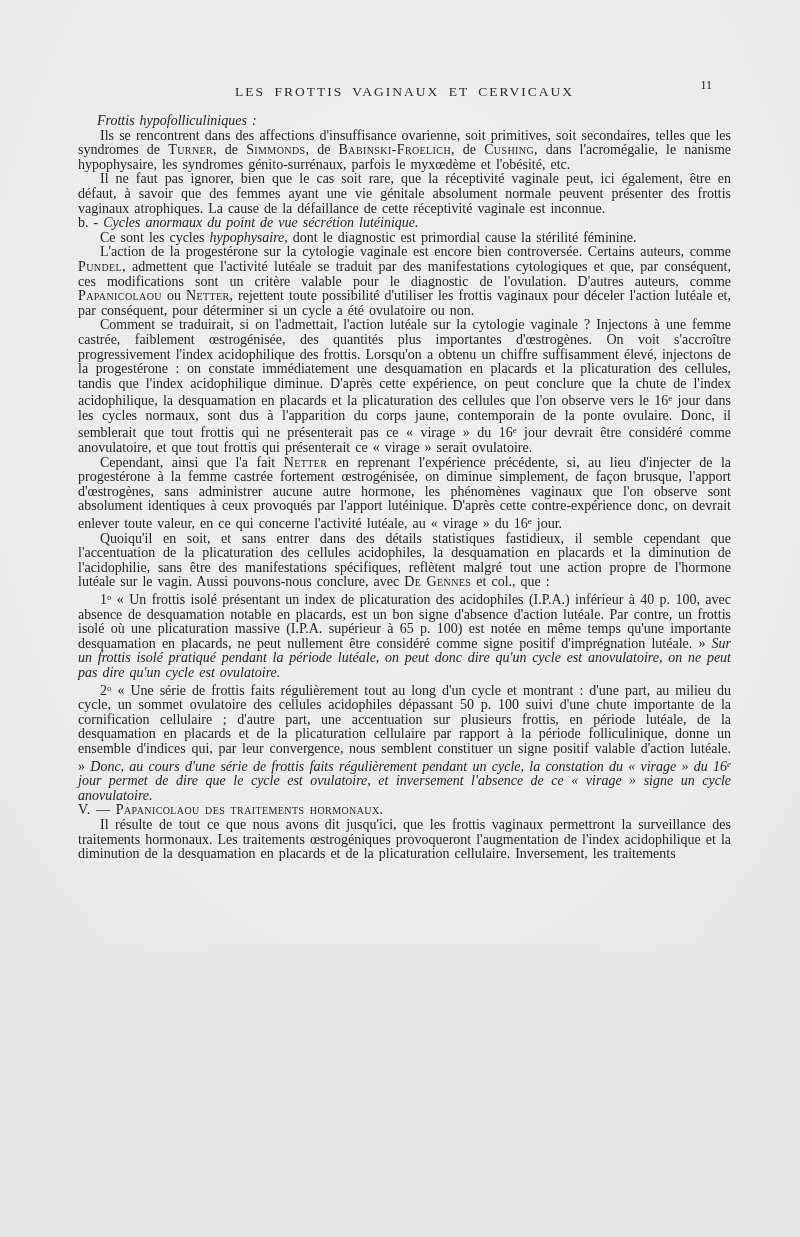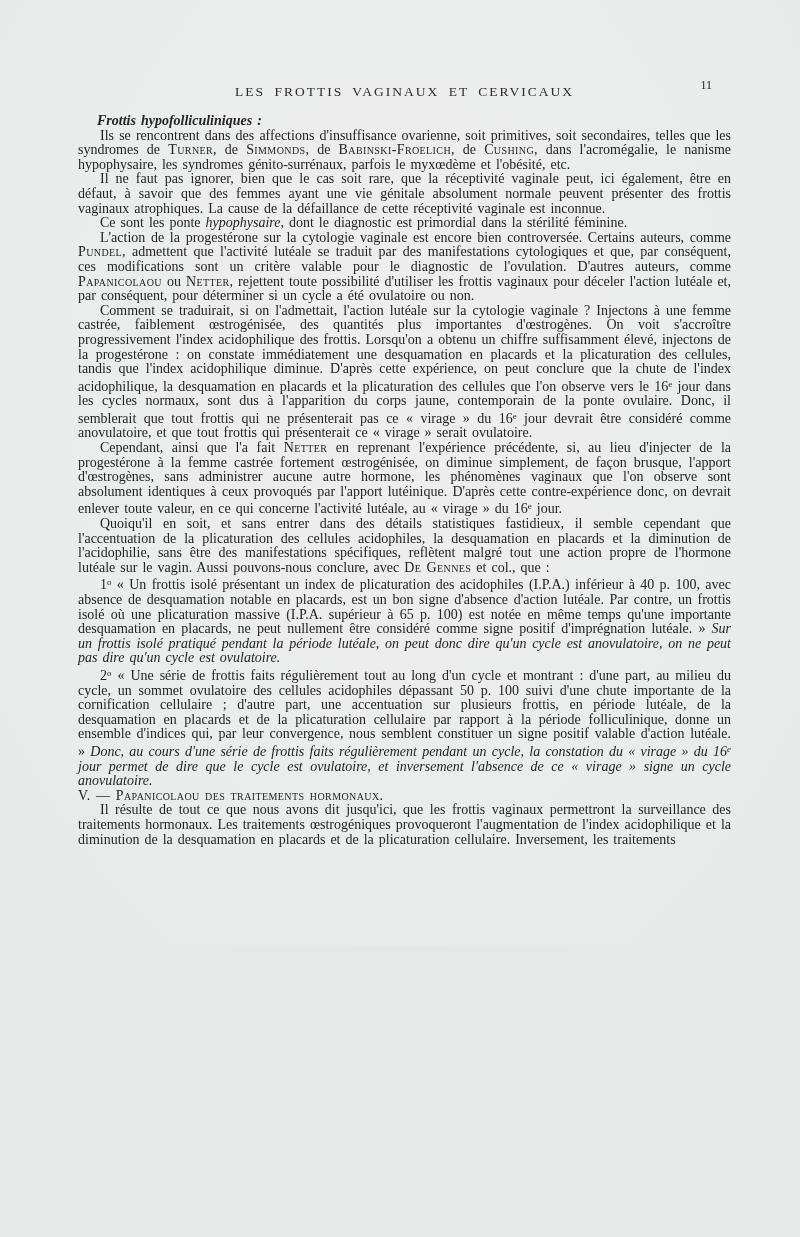--- a/index.html
+++ b/index.html
@@ -62,42 +62,43 @@
     margin-bottom: 10px;
     text-align: left;
   }
   .section-head {
     margin-top: 16px;
     margin-bottom: 9px;
     text-align: left;
     letter-spacing: 0.4px;
   }
   .run-i  { font-style: italic; }
-  .run-b  { font-weight: bold; }
+  .run-b  { font-weight: normal; }
   .run-sc { font-variant: small-caps; letter-spacing: 0.4px; font-family: Liberation Serif, serif; }
   .run-sup {
     font-size: 9px;
     vertical-align: 4px;
     letter-spacing: 0;
   }
 </style>
 </head>
 <body>
 
 <div class="page">
   <div class="running-header">
     <span class="running-title">LES FROTTIS VAGINAUX ET CERVICAUX</span>
   </div>
   <span class="page-number">11</span>
 
   <div class="page-body">
       <p class="lead-head"><span class="run-b run-i">Frottis hypofolliculiniques :</span></p>
       <p class="para"><span>Ils se rencontrent dans des affections d'insuffisance ovarienne, soit primitives, soit secondaires, telles que les syndromes de </span><span class="run-sc">Turner</span><span>, de </span><span class="run-sc">Simmonds</span><span>, de </span><span class="run-sc">Babinski-Froelich</span><span>, de </span><span class="run-sc">Cushing</span><span>, dans l'acromégalie, le nanisme hypophysaire, les syndromes génito-surrénaux, parfois le myxœdème et l'obésité, etc.</span></p>
       <p class="para"><span>Il ne faut pas ignorer, bien que le cas soit rare, que la réceptivité vaginale peut, ici également, être en défaut, à savoir que des femmes ayant une vie génitale absolument normale peuvent présenter des frottis vaginaux atrophiques. La cause de la défaillance de cette réceptivité vaginale est inconnue.</span></p>
-      <p class="para"><span>Ce sont les ponte </span><span class="run-i">hypophysaire</span><span>, dont le diagnostic est primordial dans la stérilité féminine.</span></p>
+      <p class="sub-head"><span>b. - </span><span class="run-i">Cycles anormaux du point de vue sécrétion lutéinique.</span></p>
+      <p class="para"><span>Ce sont les cycles </span><span class="run-i">hypophysaire</span><span>, dont le diagnostic est primordial cause la stérilité féminine.</span></p>
       <p class="para para-gap"><span>L'action de la progestérone sur la cytologie vaginale est encore bien controversée. Certains auteurs, comme </span><span class="run-sc">Pundel</span><span>, admettent que l'activité lutéale se traduit par des manifestations cytologiques et que, par conséquent, ces modifications sont un critère valable pour le diagnostic de l'ovulation. D'autres auteurs, comme </span><span class="run-sc">Papanicolaou</span><span> ou </span><span class="run-sc">Netter</span><span>, rejettent toute possibilité d'utiliser les frottis vaginaux pour déceler l'action lutéale et, par conséquent, pour déterminer si un cycle a été ovulatoire ou non.</span></p>
       <p class="para"><span>Comment se traduirait, si on l'admettait, l'action lutéale sur la cytologie vaginale ? Injectons à une femme castrée, faiblement œstrogénisée, des quantités plus importantes d'œstrogènes. On voit s'accroître progressivement l'index acidophilique des frottis. Lorsqu'on a obtenu un chiffre suffisamment élevé, injectons de la progestérone : on constate immédiatement une desquamation en placards et la plicaturation des cellules, tandis que l'index acidophilique diminue. D'après cette expérience, on peut conclure que la chute de l'index acidophilique, la desquamation en placards et la plicaturation des cellules que l'on observe vers le 16</span><span class="run-sup">e</span><span> jour dans les cycles normaux, sont dus à l'apparition du corps jaune, contemporain de la ponte ovulaire. Donc, il semblerait que tout frottis qui ne présenterait pas ce « virage » du 16</span><span class="run-sup">e</span><span> jour devrait être considéré comme anovulatoire, et que tout frottis qui présenterait ce « virage » serait ovulatoire.</span></p>
       <p class="para"><span>Cependant, ainsi que l'a fait </span><span class="run-sc">Netter</span><span> en reprenant l'expérience précédente, si, au lieu d'injecter de la progestérone à la femme castrée fortement œstrogénisée, on diminue simplement, de façon brusque, l'apport d'œstrogènes, sans administrer aucune autre hormone, les phénomènes vaginaux que l'on observe sont absolument identiques à ceux provoqués par l'apport lutéinique. D'après cette contre-expérience donc, on devrait enlever toute valeur, en ce qui concerne l'activité lutéale, au « virage » du 16</span><span class="run-sup">e</span><span> jour.</span></p>
       <p class="para"><span>Quoiqu'il en soit, et sans entrer dans des détails statistiques fastidieux, il semble cependant que l'accentuation de la plicaturation des cellules acidophiles, la desquamation en placards et la diminution de l'acidophilie, sans être des manifestations spécifiques, reflètent malgré tout une action propre de l'hormone lutéale sur le vagin. Aussi pouvons-nous conclure, avec </span><span class="run-sc">De Gennes</span><span> et col., que :</span></p>
       <p class="para para-gap"><span>1</span><span class="run-sup">o</span><span> « Un frottis isolé présentant un index de plicaturation des acidophiles (I.P.A.) inférieur à 40 p. 100, avec absence de desquamation notable en placards, est un bon signe d'absence d'action lutéale. Par contre, un frottis isolé où une plicaturation massive (I.P.A. supérieur à 65 p. 100) est notée en même temps qu'une importante desquamation en placards, ne peut nullement être considéré comme signe positif d'imprégnation lutéale. » </span><span class="run-i">Sur un frottis isolé pratiqué pendant la période lutéale, on peut donc dire qu'un cycle est anovulatoire, on ne peut pas dire qu'un cycle est ovulatoire.</span></p>
       <p class="para para-gap"><span>2</span><span class="run-sup">o</span><span> « Une série de frottis faits régulièrement tout au long d'un cycle et montrant : d'une part, au milieu du cycle, un sommet ovulatoire des cellules acidophiles dépassant 50 p. 100 suivi d'une chute importante de la cornification cellulaire ; d'autre part, une accentuation sur plusieurs frottis, en période lutéale, de la desquamation en placards et de la plicaturation cellulaire par rapport à la période folliculinique, donne un ensemble d'indices qui, par leur convergence, nous semblent constituer un signe positif valable d'action lutéale. » </span><span class="run-i">Donc, au cours d'une série de frottis faits régulièrement pendant un cycle, la constation du « virage » du 16</span><span class="run-i run-sup">e</span><span class="run-i"> jour permet de dire que le cycle est ovulatoire, et inversement l'absence de ce « virage » signe un cycle anovulatoire.</span></p>
       <p class="section-head"><span>V. — </span><span class="run-sc">Papanicolaou des traitements hormonaux.</span></p>
       <p class="para para-gap"><span>Il résulte de tout ce que nous avons dit jusqu'ici, que les frottis vaginaux permettront la surveillance des traitements hormonaux. Les traitements œstrogéniques provoqueront l'augmentation de l'index acidophilique et la diminution de la desquamation en placards et de la plicaturation cellulaire. Inversement, les traitements</span></p>
     </div>
 </div>

